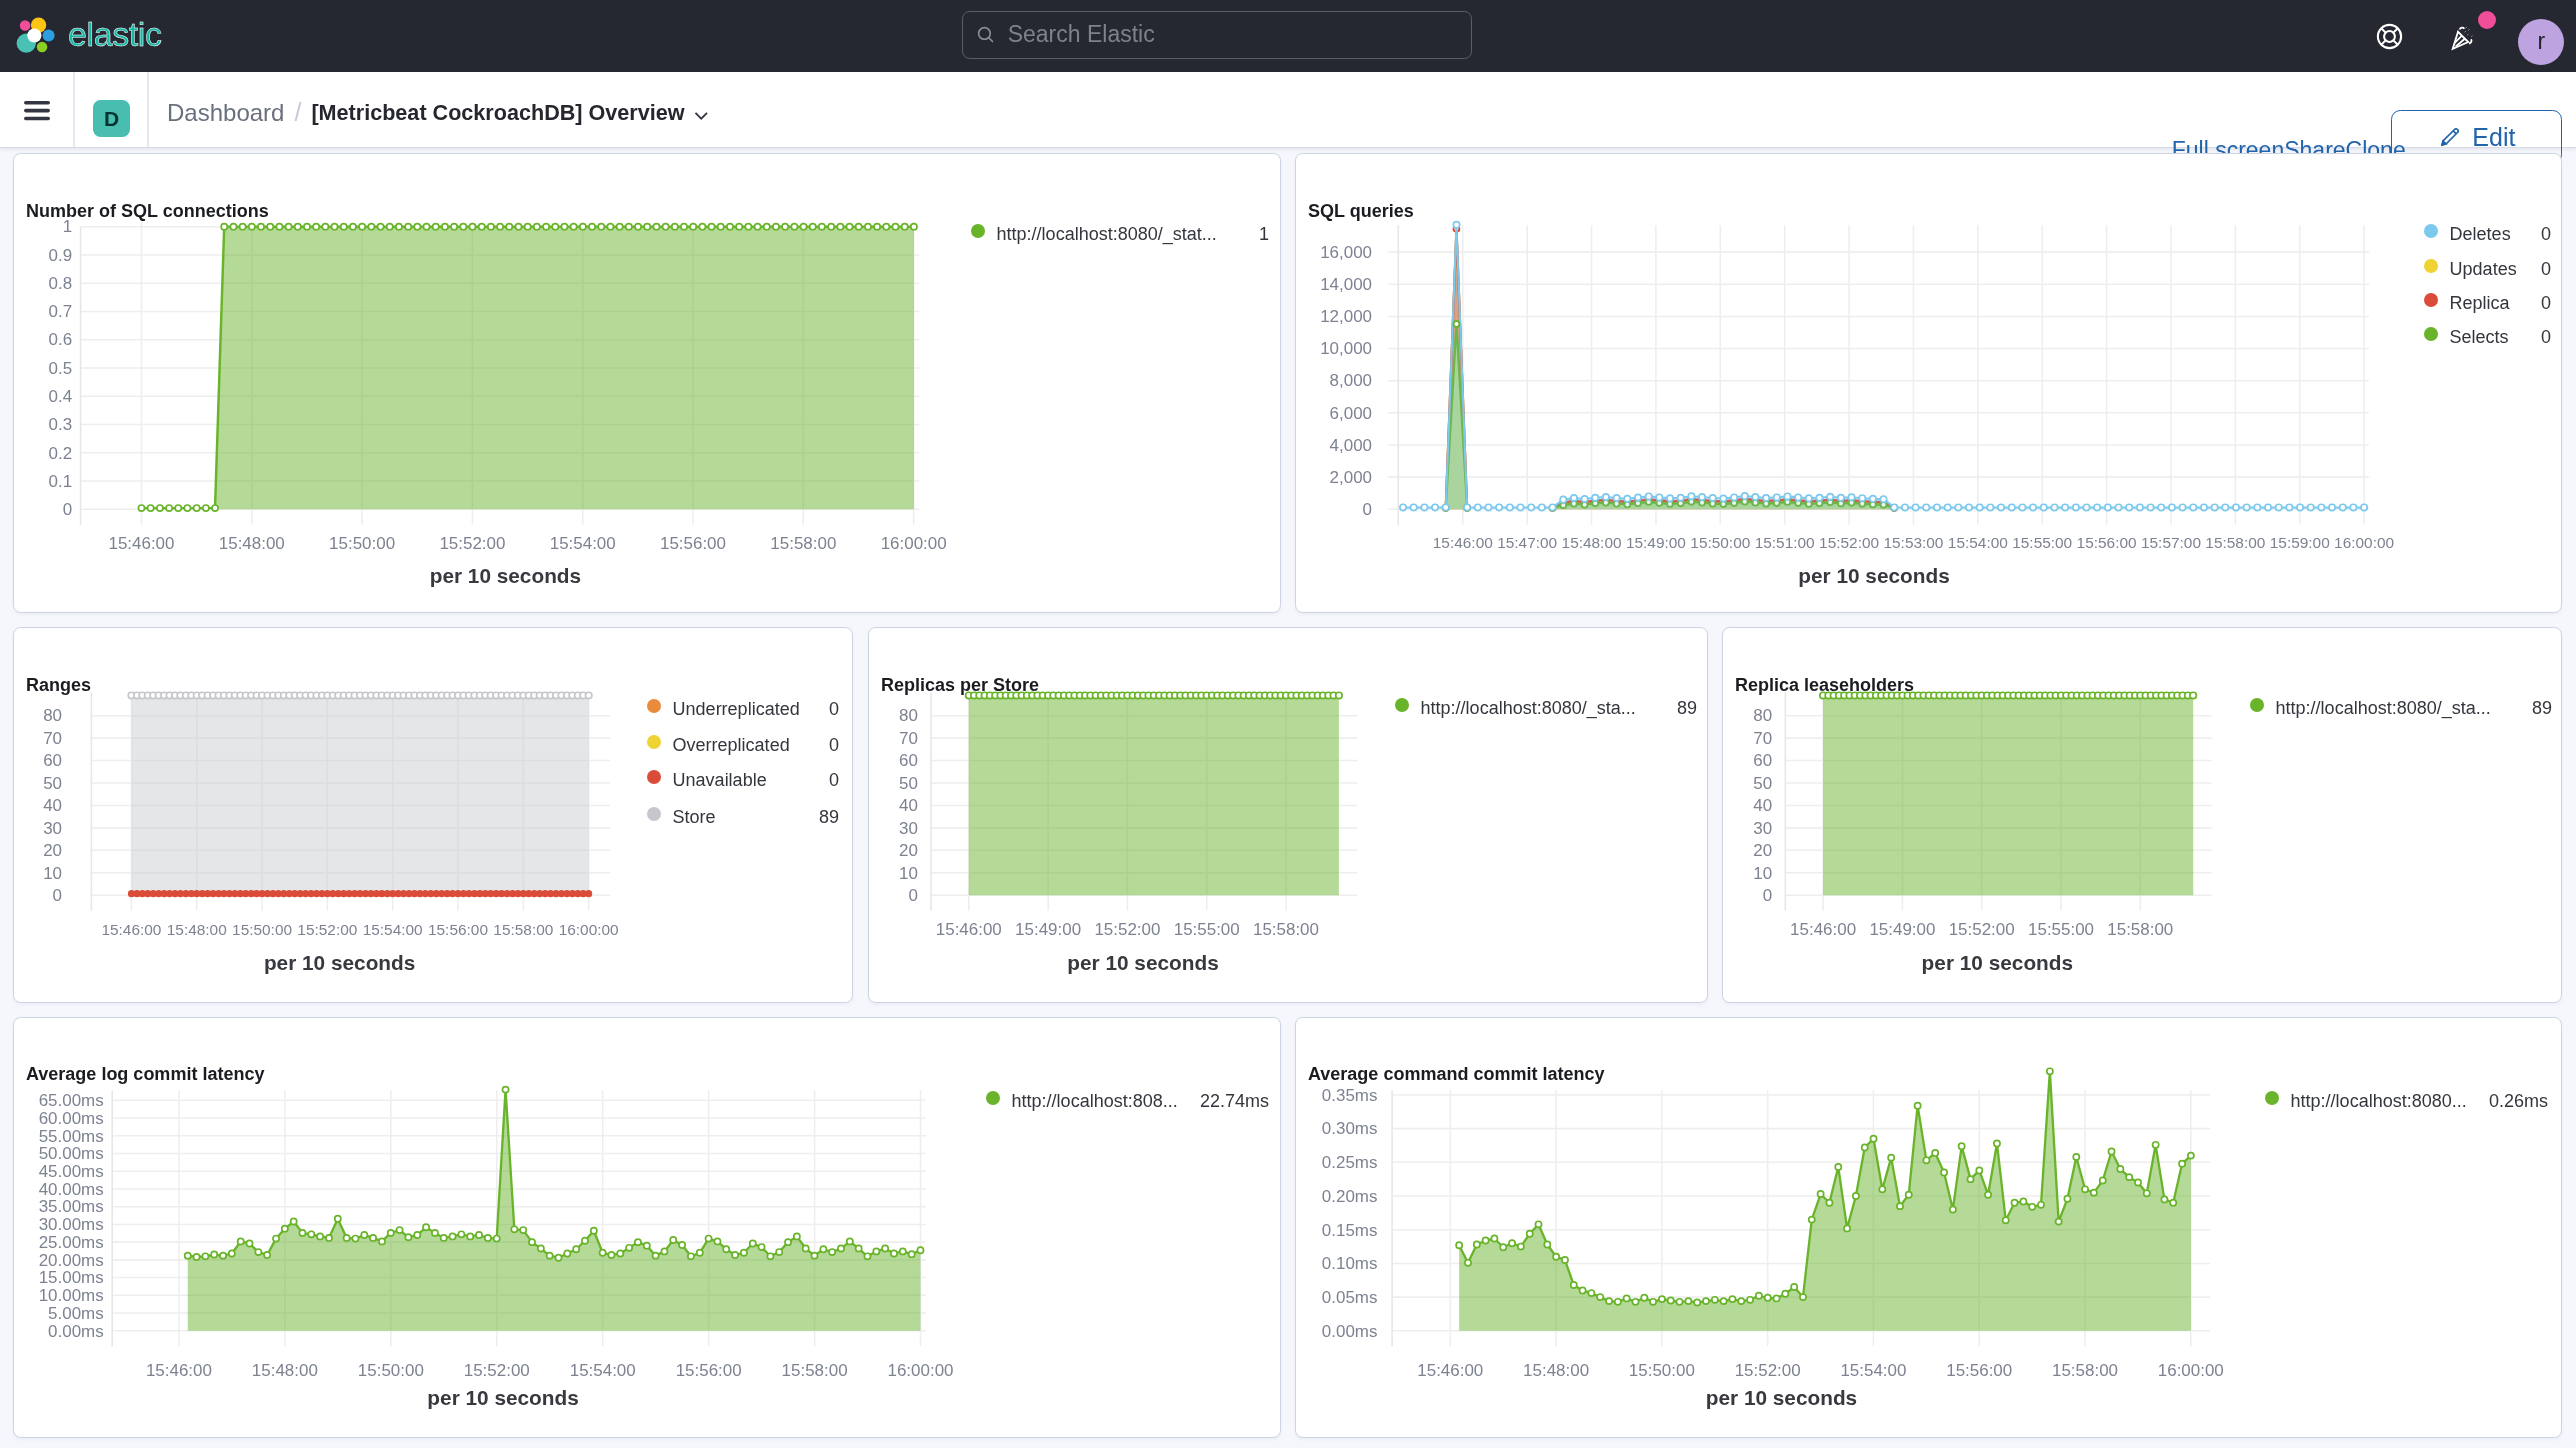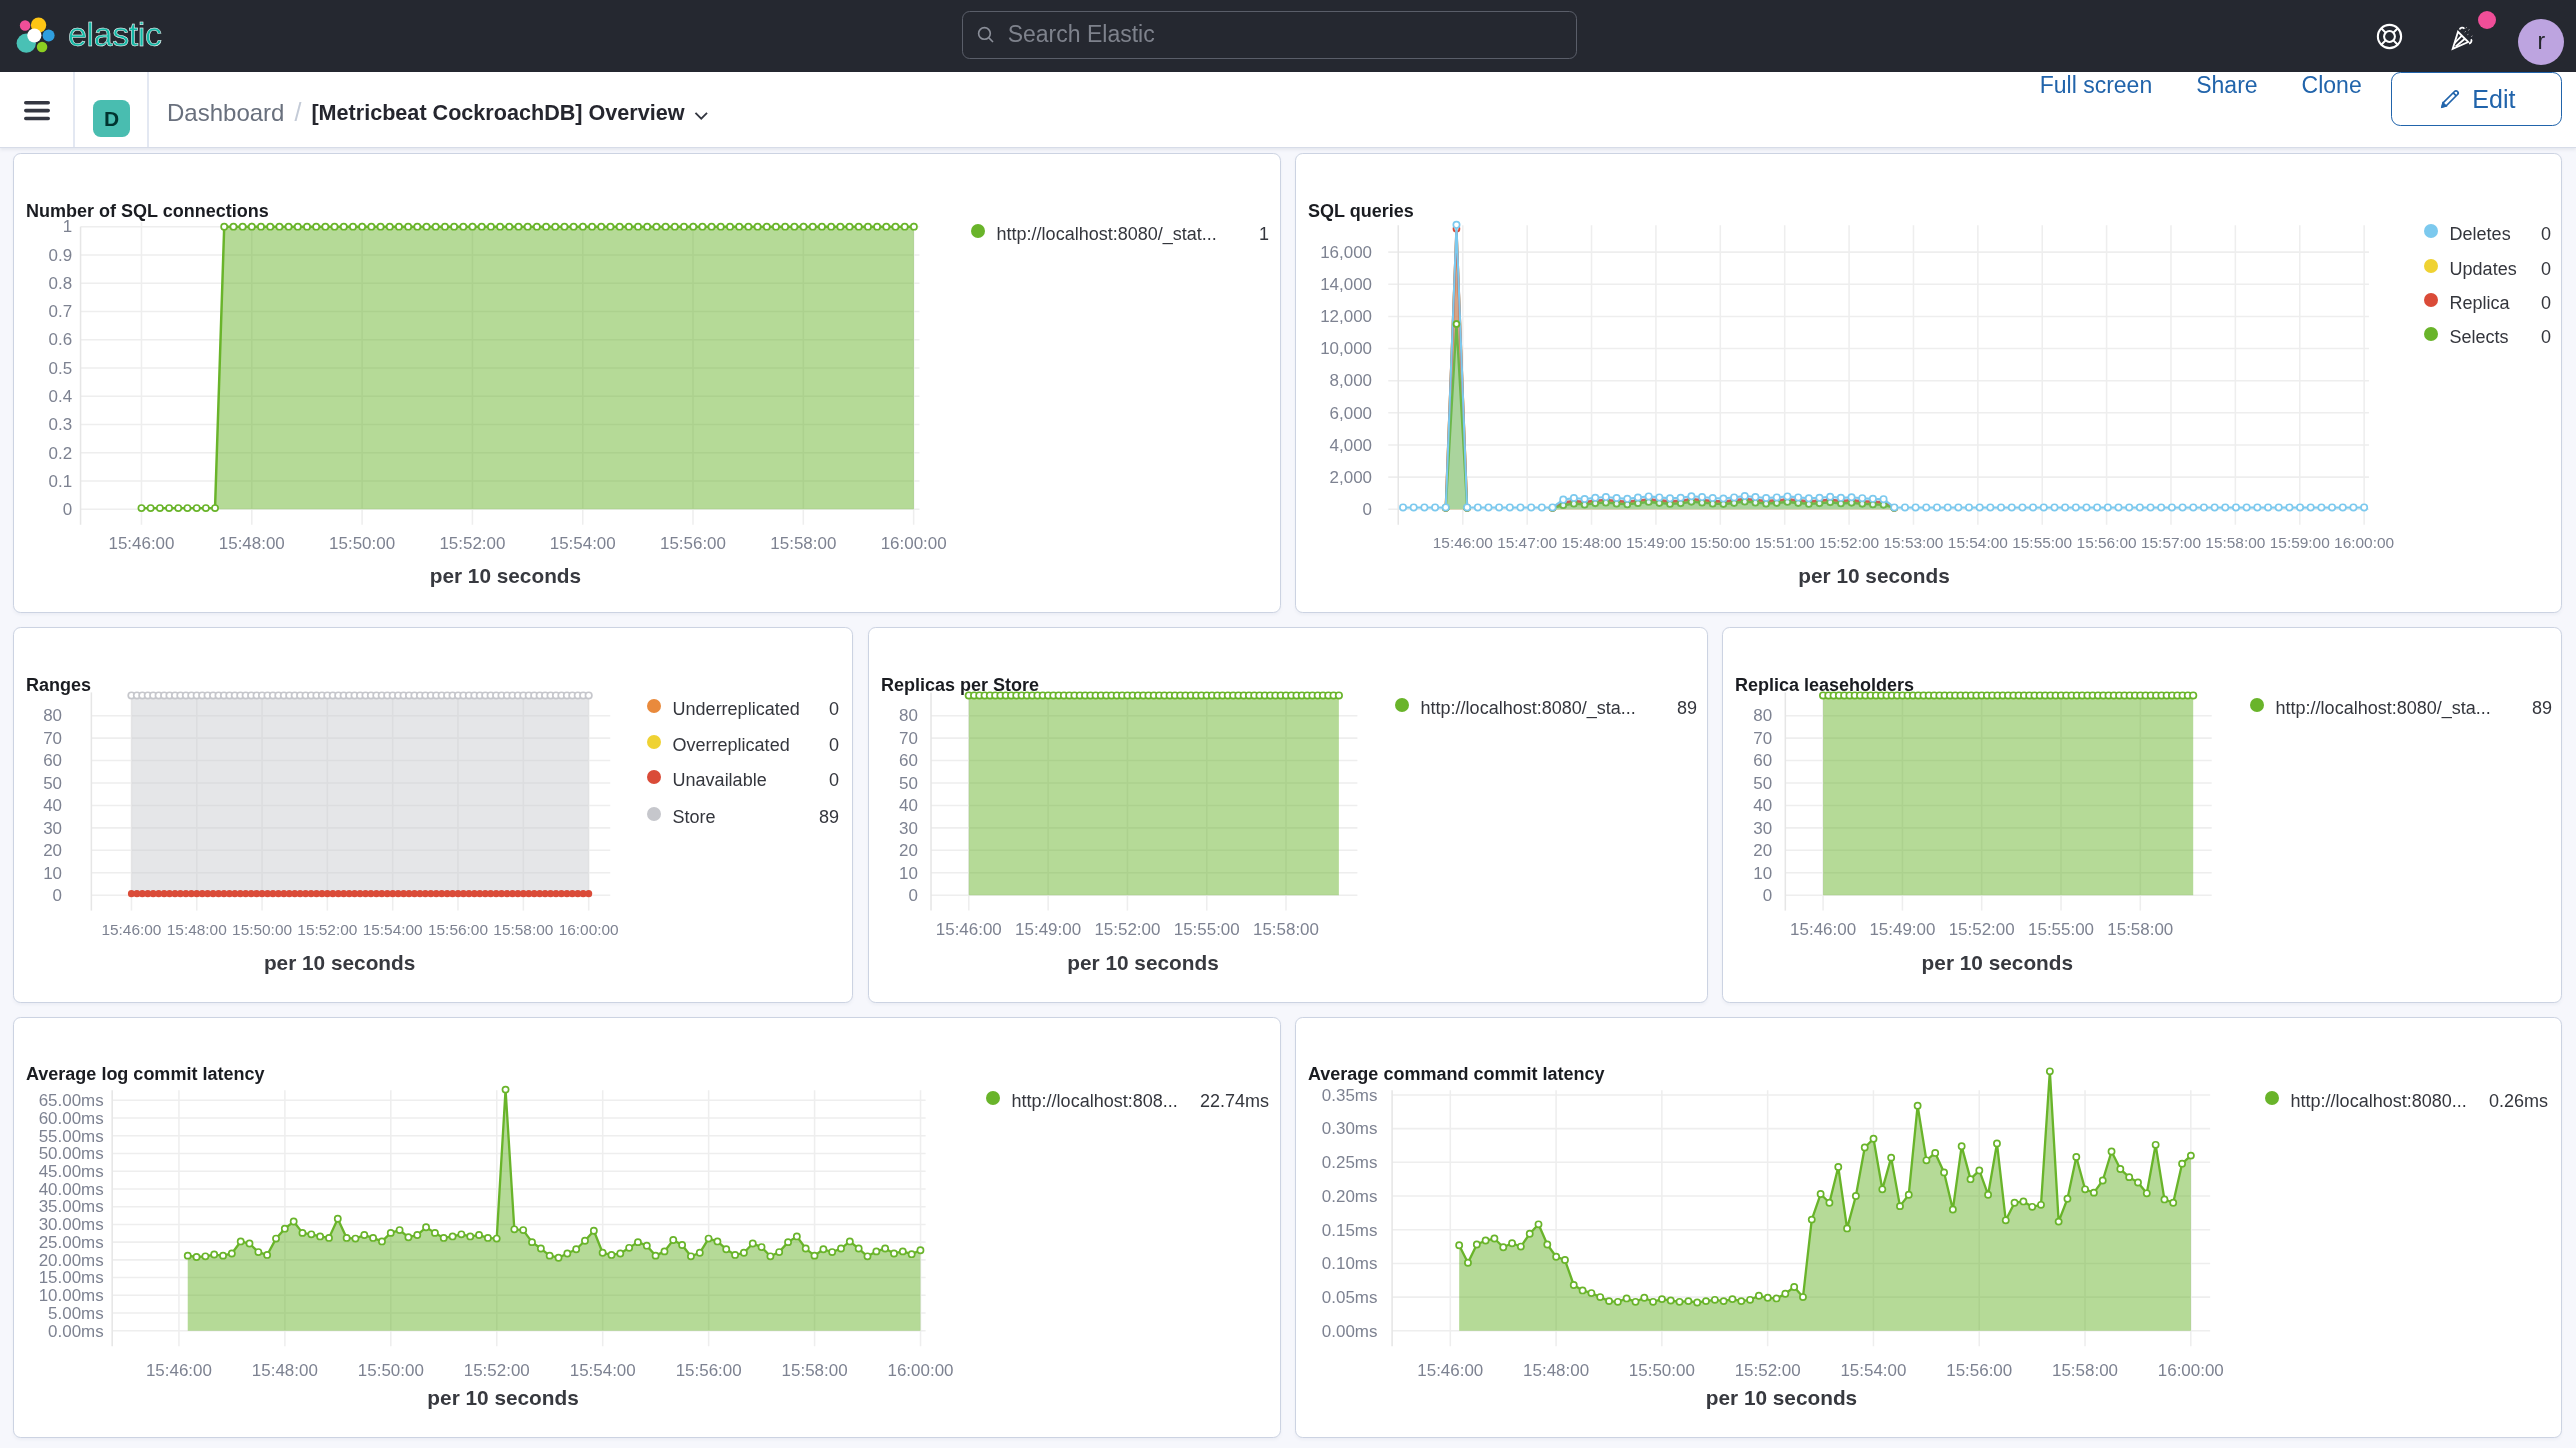--- a/index.html
+++ b/index.html
@@ -1,29 +1,29 @@
 <!DOCTYPE html>
 <html style="font-size:12.3px"><head><meta charset="utf-8"><style>
 * { margin:0; padding:0; box-sizing:border-box; }
 html,body { width:2576px; height:1448px; overflow:hidden; font-family:"Liberation Sans",sans-serif; background:#f6f7fc; }
 .hdr { position:absolute; left:0; top:0; width:2576px; height:72px; background:#252830; }
 .elogo { position:absolute; left:16px; top:17px; }
 .ewordmark { position:absolute; left:68px; top:15.4px; color:#14b8a6; font-size:34px; letter-spacing:-0.4px; -webkit-text-stroke:0.5px #fff; }
-.searchbox { position:absolute; left:962px; top:10.8px; width:615px; height:48px; border:1.5px solid #5a5e69; border-radius:7.7px; display:flex; align-items:center; padding-left:12.3px; gap:10.8px; color:#7e828c; font-size:23px; }
+.searchbox { position:absolute; left:962px; top:10.8px; width:510px; height:48px; border:1.5px solid #5a5e69; border-radius:7.7px; display:flex; align-items:center; padding-left:12.3px; gap:10.8px; color:#7e828c; font-size:23px; }
 .hic { position:absolute; }
 .pinkdot { position:absolute; right:80px; top:10.8px; width:18.5px; height:18.5px; border-radius:50%; background:#f04e98; }
 .avatar { position:absolute; right:11.6px; top:18.5px; width:46px; height:46px; border-radius:50%; background:#bda4e0; color:#23252b; font-size:23px; display:flex; align-items:center; justify-content:center; }
 .nav { position:absolute; left:0; top:72px; width:2576px; height:76px; background:#ffffff; border-bottom:1.5px solid #d7dce8; box-shadow:0 2.3px 3.1px rgba(110,120,140,0.12); }
 .burger { position:absolute; left:24px; top:29px; }
 .nav .vsep { position:absolute; top:0px; width:1.5px; height:75px; background:#e3e8f2; }
 .dbadge { position:absolute; left:93px; top:28px; width:37px; height:37px; border-radius:7.7px; background:#49bdb0; color:#00342f; font-weight:bold; font-size:21px; display:flex; align-items:center; justify-content:center; }
 .crumbs { position:absolute; left:167px; top:3.1px; height:75px; display:flex; align-items:center; font-size:24px; color:#69707d; }
 .crumbs .slash { margin:0 10px; color:#c4cbd7; font-size:25px; }
 .crumbs .c2 { color:#25262e; font-weight:bold; font-size:21.6px; }
-.navlinks { position:absolute; right:14px; top:0; height:92px; display:flex; align-items:flex-start; gap:44px; }
+.navlinks { position:absolute; right:14px; top:0; height:92px; display:flex; align-items:flex-end; }
 .nlink { color:#2164ab; font-size:23px; }
 .editbtn { height:54px; width:171px; margin-left:-14.7px; border:1.5px solid #2164ab; border-radius:9.3px; color:#2164ab; font-size:25px; display:flex; align-items:center; justify-content:center; gap:10.8px; }
 .panel { position:absolute; background:#ffffff; border:1.5px solid #ccd3e2; border-radius:7.7px; box-shadow:0 1.5px 3.1px rgba(120,130,150,0.07); }
 .ptitle { position:absolute; font-size:18px; font-weight:bold; color:#1a1c21; z-index:6;margin-top:40px; }
 .lrow { position:absolute; display:flex; align-items:flex-start; font-size:18px; color:#34363d; z-index:6; height:31px; }
 .ldot { width:14px; height:14px; border-radius:50%; flex:0 0 14px; }
 .llbl { margin-left:11.6px; white-space:nowrap; overflow:hidden; text-overflow:ellipsis; margin-right:9.3px; }
 .lval { margin-left:auto; }
 svg.overlay { position:absolute; left:0; top:0; z-index:5; }
 </style></head>

